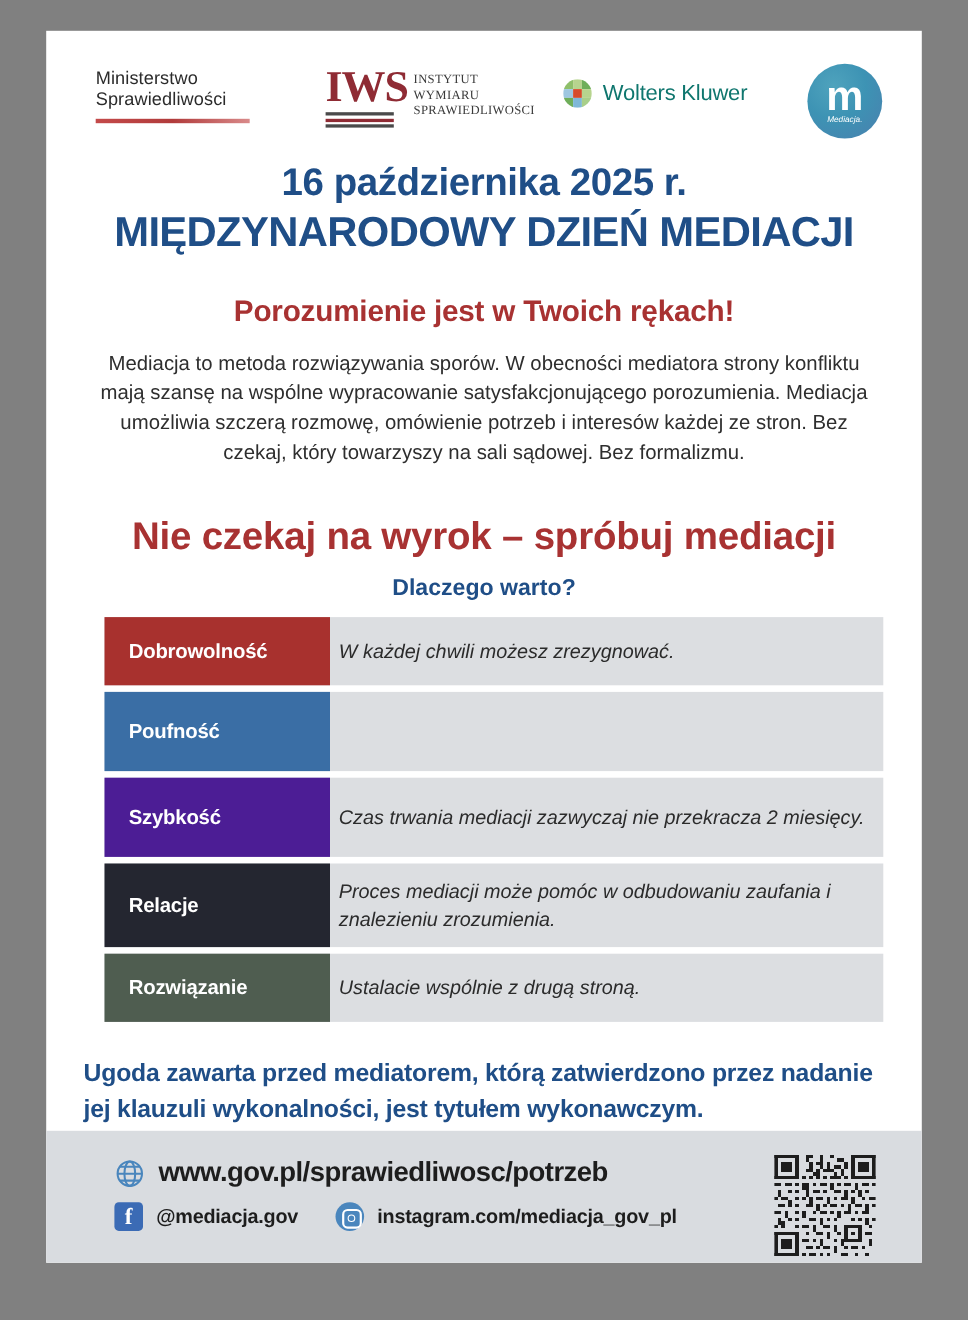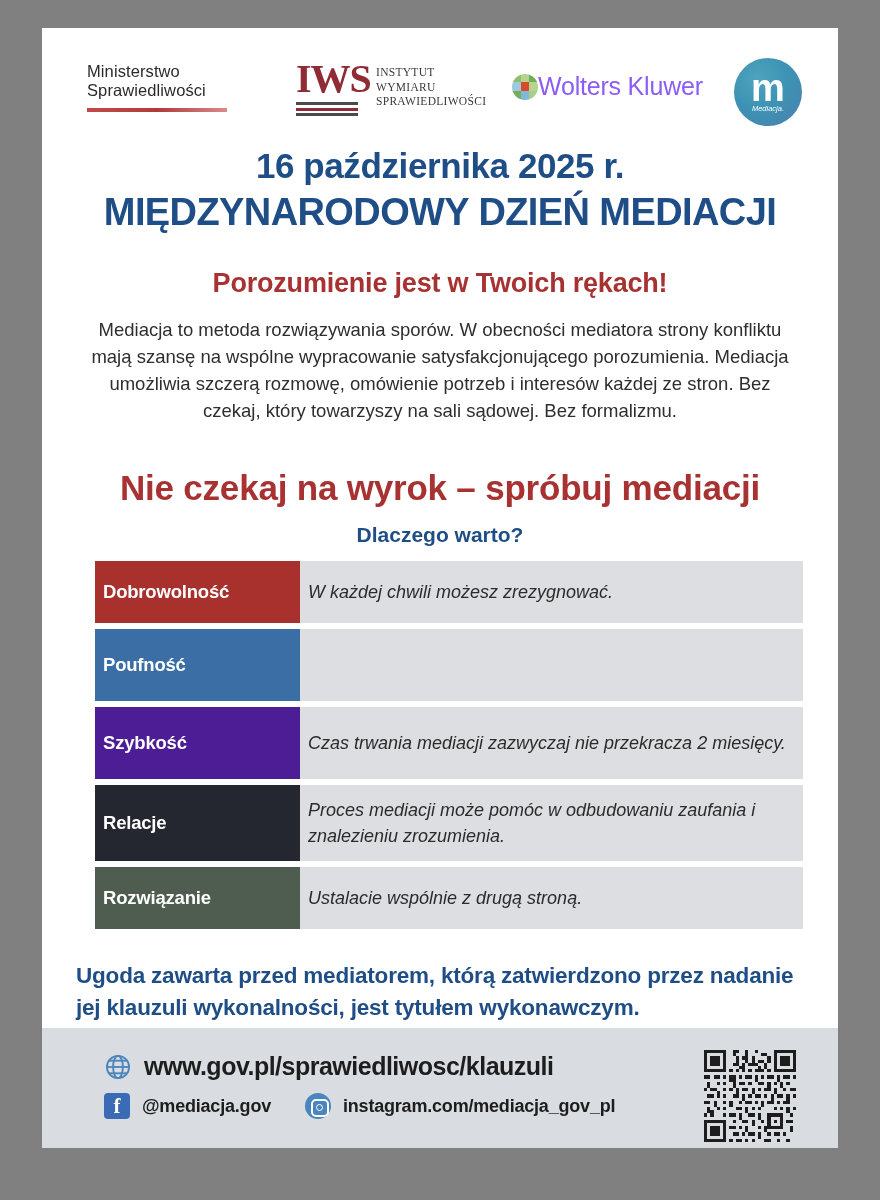--- a/index.html
+++ b/index.html
@@ -114,23 +114,23 @@
   .wk-mark span:nth-child(1) { background: #8fbf6a; }
   .wk-mark span:nth-child(2) { background: #b7d48e; }
   .wk-mark span:nth-child(3) { background: #6fae5a; }
   .wk-mark span:nth-child(4) { background: #9ec7e0; }
   .wk-mark span:nth-child(5) { background: #d64b2a; }
   .wk-mark span:nth-child(6) { background: #b7d48e; }
   .wk-mark span:nth-child(7) { background: #6fae5a; }
   .wk-mark span:nth-child(8) { background: #7fb8d8; }
   .wk-mark span:nth-child(9) { background: #a8cf8a; }
   .wk-name {
-    margin-left: 0;
-    font-size: 25px;
-    color: #8b5cf6;
+    margin-left: 10px;
+    font-size: 20px;
+    color: #0f766e;
     letter-spacing: -0.2px;
     white-space: nowrap;
   }
 
   
   .logo-med {
     position: absolute;
     left: 692px;
     top: 30px;
     width: 68px;
@@ -229,21 +229,21 @@
   .benefit-row {
     display: flex;
     align-items: stretch;
     margin-bottom: 6px;
     background: #dcdee1;
   }
   .benefit-label {
     flex: 0 0 205px;
     display: flex;
     align-items: center;
-    padding-left: 8px;
+    padding-left: 22px;
     color: #ffffff;
     font-size: 18.5px;
     font-weight: bold;
     letter-spacing: -0.2px;
   }
   .benefit-desc {
     flex: 1;
     display: flex;
     align-items: center;
     padding: 12px 14px 12px 8px;
@@ -459,21 +459,21 @@
       <div class="link-row primary">
         <span class="link-icon globe-icon">
           <svg width="28" height="28" viewBox="0 0 24 24" fill="none" stroke="#4a86bd" stroke-width="1.6">
             <circle cx="12" cy="12" r="9.5"></circle>
             <ellipse cx="12" cy="12" rx="4.2" ry="9.5"></ellipse>
             <line x1="2.5" y1="12" x2="21.5" y2="12"></line>
             <line x1="4.2" y1="6.6" x2="19.8" y2="6.6"></line>
             <line x1="4.2" y1="17.4" x2="19.8" y2="17.4"></line>
           </svg>
         </span>
-        <span class="url-text">www.gov.pl/sprawiedliwosc/klauzuli</span>
+        <span class="url-text">www.gov.pl/sprawiedliwosc/potrzeb</span>
       </div>
 
       <div class="link-row">
 
         <span class="social-group">
           <span class="link-icon">
             <span class="fb-icon"></span>
           </span>
           <span class="handle-text">@mediacja.gov</span>
         </span>

